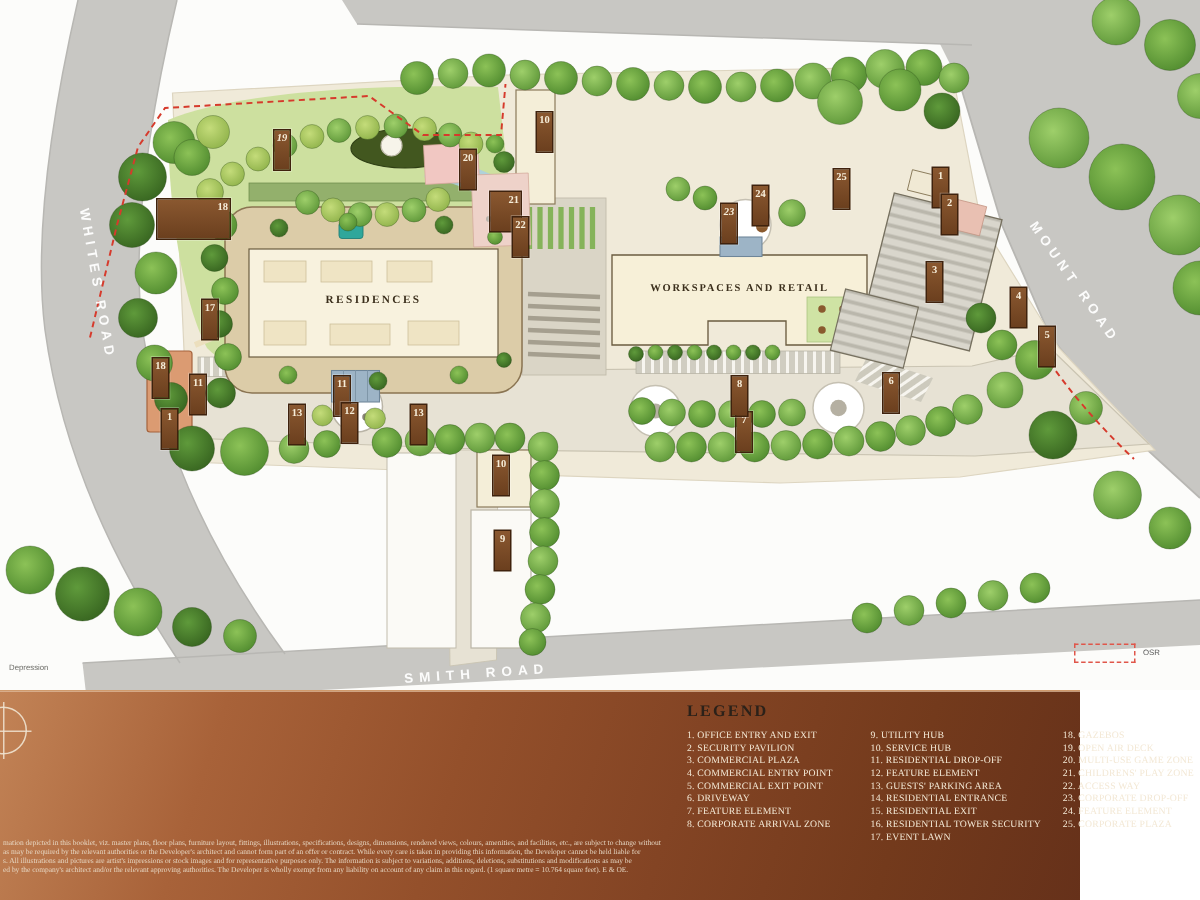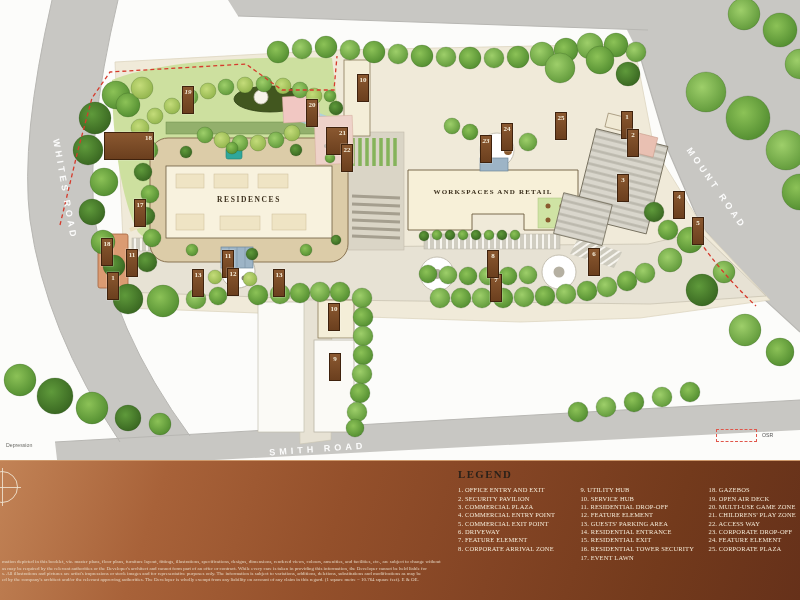--- a/index.html
+++ b/index.html
@@ -7,21 +7,21 @@
   .map{position:absolute;left:0;top:0;width:800px;height:460px;background:#fcfcfa;overflow:hidden;}
   .map svg{position:absolute;left:0;top:0;}
   
   .marker{position:absolute;transform:translate(-50%,-50%);background:linear-gradient(#8a5830,#6b3f1e);
     border:1px solid #3f220d;color:#f6edd9;font:bold 7px "Liberation Serif",serif;
     min-width:12px;height:28px;line-height:11px;text-align:center;box-sizing:border-box;padding:0 1px;
     box-shadow:0 0 0 .5px rgba(255,255,255,.35);}
   .osr-box{position:absolute;left:716px;top:429px;width:41px;height:13px;border:1px dashed #e0564a;box-sizing:border-box;}
   .tiny-label{position:absolute;color:#6b6b66;font:8px "Liberation Sans",sans-serif;transform:scale(.65);transform-origin:0 0;white-space:nowrap;}
   
-  .band{position:absolute;left:0;top:460px;width:800px;height:140px;
+  .band{position:absolute;left:0;top:460px;width:720px;height:140px;
     background:linear-gradient(108deg,#c28356 0%,#a86239 20%,#94502b 42%,#834424 62%,#733a1c 82%,#66311a 100%);
     border-top:1px solid #cf9a6c;}
   .compass{position:absolute;left:-14px;top:10px;width:30px;height:30px;border:1.5px solid rgba(240,228,210,.9);border-radius:50%;}
   .compass::before{content:"";position:absolute;left:50%;top:-4px;width:1px;height:38px;background:rgba(240,228,210,.85);}
   .compass::after{content:"";position:absolute;top:50%;left:-4px;height:1px;width:38px;background:rgba(240,228,210,.85);}
   .legend{position:absolute;left:458px;top:8px;transform:scale(.72);transform-origin:0 0;width:470px;}
   .legend-title{font:bold 15px "Liberation Serif",serif;color:#2b2119;letter-spacing:2px;margin-bottom:7px;}
   .legend-cols{display:flex;}
   .legend-col{font:9px "Liberation Serif",serif;color:#f3e8d5;line-height:1.3;letter-spacing:.2px;}
   .legend-col.c1{width:170px;}

